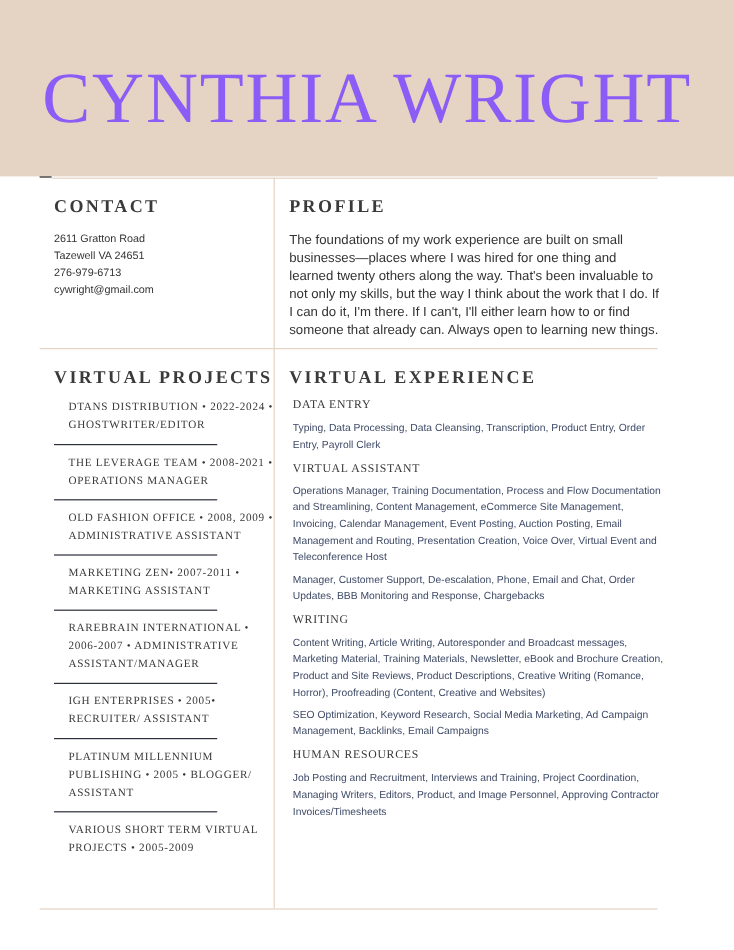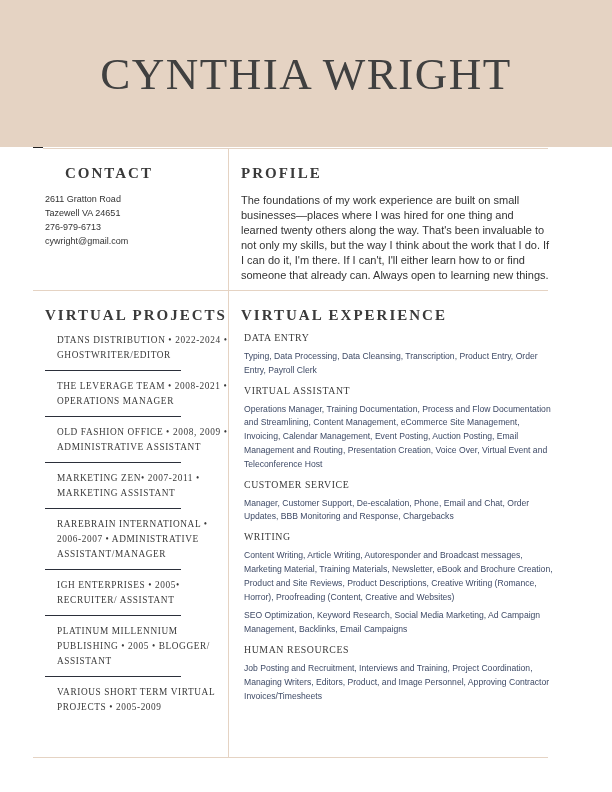--- a/index.html
+++ b/index.html
@@ -5,22 +5,22 @@
     * { box-sizing: border-box; margin: 0; padding: 0; }
     html, body { width: 612px; height: 792px; background: #ffffff; overflow: hidden; }
     body { position: relative; font-family: "Liberation Sans", sans-serif; color: #333; }
 
     .header-band {
       position: absolute; left: 0; top: 0; width: 612px; height: 147px;
       background: #e5d3c3;
     }
     .name {
       position: absolute; left: 0; top: 48px; width: 612px; text-align: center;
-      font-family: "Liberation Serif", serif; font-size: 45px; letter-spacing: 1.5px;
-      color: #404040; font-weight: normal;
+      font-family: "Liberation Serif", serif; font-size: 60px; letter-spacing: 1.5px;
+      color: #8b5cf6; font-weight: normal;
     }
 
     .hline { position: absolute; height: 1px; background: #e5d3c3; }
     .vline { position: absolute; width: 1px; background: #e5d3c3; }
     .mark { position: absolute; left: 33px; top: 147px; width: 10px; height: 1px; background: #222; }
 
     .section-title {
       position: absolute; font-family: "Liberation Serif", serif; font-weight: bold;
       font-size: 15px; letter-spacing: 2px; color: #3a3a3a;
     }
@@ -58,21 +58,21 @@
 
 <div class="header-band"></div>
 <h1 class="name">CYNTHIA WRIGHT</h1>
 
 <div class="mark"></div>
 <div class="hline" style="left:43px; top:148px; width:505px;"></div>
 <div class="vline" style="left:228px; top:148px; height:609px;"></div>
 <div class="hline" style="left:33px; top:290px; width:515px;"></div>
 <div class="hline" style="left:33px; top:757px; width:515px;"></div>
 
-<div class="section-title" style="left:45px; top:165px;margin-left:20px;">CONTACT</div>
+<div class="section-title" style="left:45px; top:165px;">CONTACT</div>
 <div class="contact-block">
   <div>2611 Gratton Road</div>
   <div>Tazewell VA  24651</div>
   <div>276-979-6713</div>
   <div>cywright@gmail.com</div>
   <div class="gap"></div>
 </div>
 
 <div class="section-title" style="left:241px; top:165px;">PROFILE</div>
 <div class="profile-text">The foundations of my work experience are built on small businesses—places where I was hired for one thing and learned twenty others along the way. That's been invaluable to not only my skills, but the way I think about the work that I do. If I can do it, I'm there. If I can't, I'll either learn how to or find someone that already can. Always open to learning new things.</div>
@@ -95,20 +95,19 @@
   <div class="proj-sep"></div>
   <div class="project">VARIOUS SHORT TERM VIRTUAL PROJECTS • 2005-2009</div>
 </div>
 
 <div class="section-title" style="left:241px; top:307px;">VIRTUAL EXPERIENCE</div>
 <div class="experience">
   <div class="exp-cat">DATA ENTRY</div>
   <div class="exp-desc">Typing, Data Processing, Data Cleansing, Transcription, Product Entry, Order Entry, Payroll Clerk</div>
   <div class="exp-cat">VIRTUAL ASSISTANT</div>
   <div class="exp-desc">Operations Manager, Training Documentation, Process and Flow Documentation and Streamlining, Content Management, eCommerce Site Management, Invoicing, Calendar Management, Event Posting, Auction Posting, Email Management and Routing, Presentation Creation, Voice Over, Virtual Event and Teleconference Host</div>
-  <div class="exp-cat">CUSTOMER SERVICE</div>
   <div class="exp-desc">Manager, Customer Support, De-escalation, Phone, Email and Chat, Order Updates, BBB Monitoring and Response, Chargebacks</div>
   <div class="exp-cat">WRITING</div>
   <div class="exp-desc">Content Writing, Article Writing, Autoresponder and Broadcast messages, Marketing Material, Training Materials, Newsletter, eBook and Brochure Creation, Product and Site Reviews, Product Descriptions, Creative Writing (Romance, Horror), Proofreading (Content, Creative and Websites)</div>
   <div class="exp-desc">SEO Optimization, Keyword Research, Social Media Marketing, Ad Campaign Management, Backlinks, Email Campaigns</div>
   <div class="exp-cat">HUMAN RESOURCES</div>
   <div class="exp-desc">Job Posting and Recruitment, Interviews and Training, Project Coordination, Managing Writers, Editors, Product, and Image Personnel, Approving Contractor Invoices/Timesheets</div>
 </div>
 
 </body></html>

